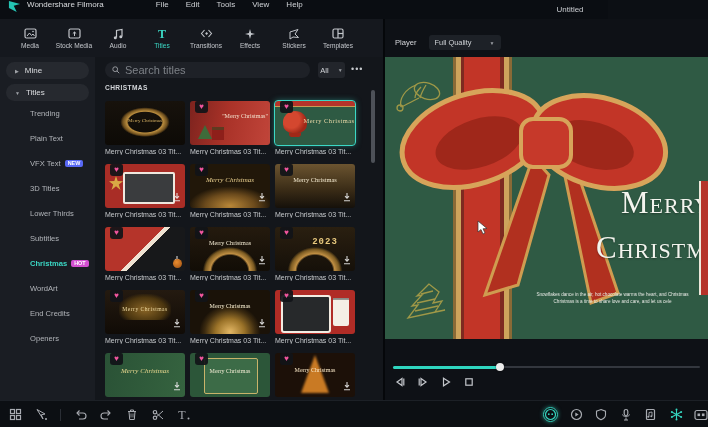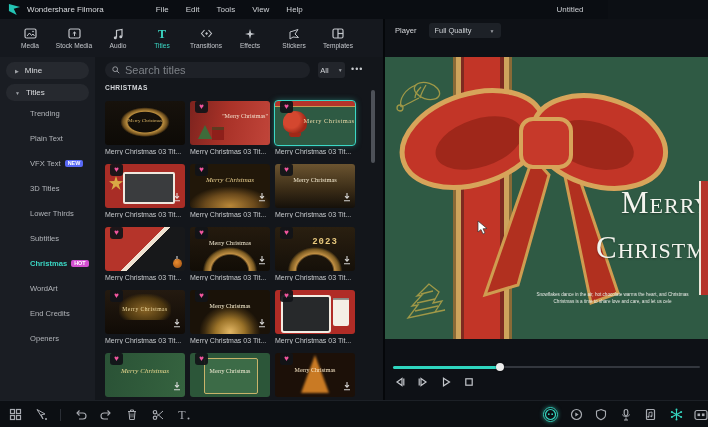--- a/index.html
+++ b/index.html
@@ -1,21 +1,21 @@
 <!DOCTYPE html>
 <html><head>
 <meta charset="utf-8">
 <style>
   * { margin:0; padding:0; box-sizing:border-box; }
   html,body { background:#000; }
   body { font-family:"Liberation Sans", sans-serif; }
   .app { position:relative; width:708px; height:427px; background:#0c0f14; overflow:hidden; }
 
   
-  .titlebar { position:absolute; left:0; top:0; width:608px; height:19px; background:#0a0d12; display:flex; align-items:center; }
+  .titlebar { position:absolute; left:0; top:0; width:608px; height:19px; background:#0a0d12; display:flex; }
   .logo { width:13px; height:13px; margin-left:8px; flex:none; }
   .app-name { color:#d9dbde; font-size:8px; margin-left:6px; }
   .menus { display:flex; margin-left:52px; gap:17px; }
   .menu-item { color:#cfd2d6; font-size:8px; cursor:default; }
   .project-title { position:absolute; left:540px; width:60px; text-align:center; color:#c9ccd0; font-size:8px; top:5px; }
 
   
   .tabbar { position:absolute; left:0; top:19px; width:383px; height:38px; background:#15181e; display:flex; padding-left:8px; }
   .tab { width:44px; display:flex; flex-direction:column; align-items:center; justify-content:center; gap:2px; color:#c3c6cb; cursor:pointer; }
   .tab .t-icon { height:13px; display:flex; align-items:center; }
@@ -95,21 +95,21 @@
   .a-firetree .art-text { top:14px; color:#fbe9c8; font-size:6px; font-family:"Liberation Serif",serif; }
 
   
   .scrollbar { position:absolute; left:276px; top:0; width:5px; height:343px; }
   .scroll-thumb { position:absolute; left:0; top:33px; width:4px; height:73px; background:#4d5158; border-radius:2px; }
 
   .panel-divider { position:absolute; left:383px; top:19px; width:2px; height:381px; background:#05070a; }
 
   
   .player-panel { position:absolute; left:385px; top:19px; width:323px; height:381px; background:#0e1116; }
-  .player-header { position:absolute; left:0; top:0; width:100%; height:23px; display:flex; align-items:center; }
+  .player-header { position:absolute; left:0; top:12px; width:100%; height:23px; display:flex; align-items:center; }
   .player-label { color:#d8dade; font-size:7.6px; margin-left:10px; }
   .quality-drop { margin-left:12px; width:72px; height:15px; background:#1d2127; border-radius:3px; display:flex; align-items:center; justify-content:space-between; padding:0 6px; color:#cfd2d6; font-size:7.4px; cursor:pointer; }
   .quality-drop .chev { font-size:5px; color:#9a9da2; }
 
   .preview { position:absolute; left:0; top:38px; width:323px; height:282px; background:#2f5a44; overflow:hidden; }
   .ribbon-band { position:absolute; left:68px; top:0; width:59px; height:282px;
     background:linear-gradient(90deg,#8a6a36 0 3px,#cda45c 3px 8px,#7e2a20 8px 11px,#c23527 11px 47px,#7e2a20 47px 51px,#cda45c 51px 56px,#8a6a36 56px 59px); }
   .bow-svg, .hat-svg, .tree-svg { position:absolute; }
   .bow-svg { left:0; top:0; }
   .hat-svg { left:8px; top:12px; }

